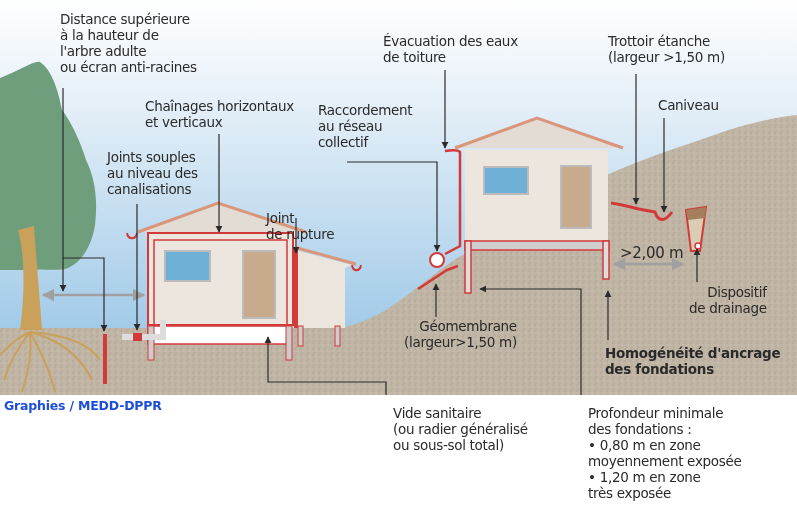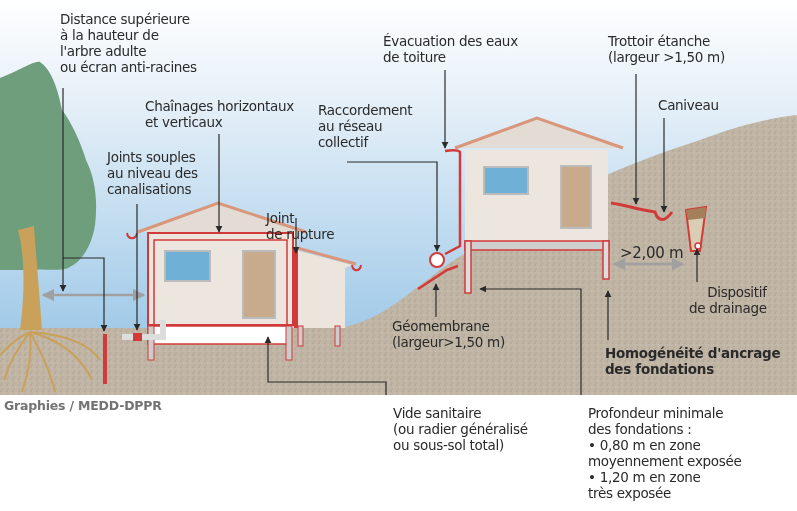--- a/index.html
+++ b/index.html
@@ -1,19 +1,19 @@
 <!DOCTYPE html>
 <html><head>
 <meta charset="utf-8">
 <style>
   html,body{margin:0;padding:0;background:#fff;}
   body{width:797px;height:511px;position:relative;overflow:hidden;font-family:"DejaVu Sans",sans-serif;}
   .scene{position:absolute;left:0;top:0;width:797px;height:511px;}
   .lbl{position:absolute;font-family:"DejaVu Sans",sans-serif;font-size:13.5px;line-height:16px;color:#2a2a2a;white-space:pre;letter-spacing:-0.3px;}
-  .credit{position:absolute;left:4px;top:398px;font-size:12.5px;font-weight:bold;color:#737373;font-family:"DejaVu Sans",sans-serif;letter-spacing:-0.2px;}
+  .credit{position:absolute;left:4px;top:398px;font-size:12.5px;font-weight:bold;color:#1d4ed8;font-family:"DejaVu Sans",sans-serif;letter-spacing:-0.2px;}
 </style>
 </head>
 <body>
 
 <svg class="scene" width="797" height="511" viewBox="0 0 797 511" xmlns="http://www.w3.org/2000/svg">
   <defs>
     <linearGradient id="sky" x1="0" y1="0" x2="0" y2="1">
       <stop offset="0" stop-color="#ffffff"></stop>
       <stop offset="0.25" stop-color="#e6f0f8"></stop>
       <stop offset="1" stop-color="#8ec0e4"></stop>
@@ -142,21 +142,21 @@
 au réseau
 collectif</div>
 <div class="lbl" style="left:383px;top:33px;">Évacuation des eaux
 de toiture</div>
 <div class="lbl" style="left:608px;top:33px;">Trottoir étanche
 (largeur &gt;1,50 m)</div>
 <div class="lbl" style="left:658px;top:97px;">Caniveau</div>
 <div class="lbl" style="left:620px;top:245px;font-size:15px;">&gt;2,00 m</div>
 <div class="lbl" style="left:689px;top:284px;text-align:right;">Dispositif
 de drainage</div>
-<div class="lbl" style="left:392px;top:318px;">Géomembrane
+<div class="lbl" style="left:404px;top:318px;text-align:right;">Géomembrane
 (largeur&gt;1,50 m)</div>
 <div class="lbl" style="left:605px;top:345px;font-weight:bold;">Homogénéité d'ancrage
 des fondations</div>
 <div class="lbl" style="left:393px;top:405px;">Vide sanitaire
 (ou radier généralisé
 ou sous-sol total)</div>
 <div class="lbl" style="left:588px;top:405px;">Profondeur minimale
 des fondations :
 • 0,80 m en zone
 moyennement exposée

